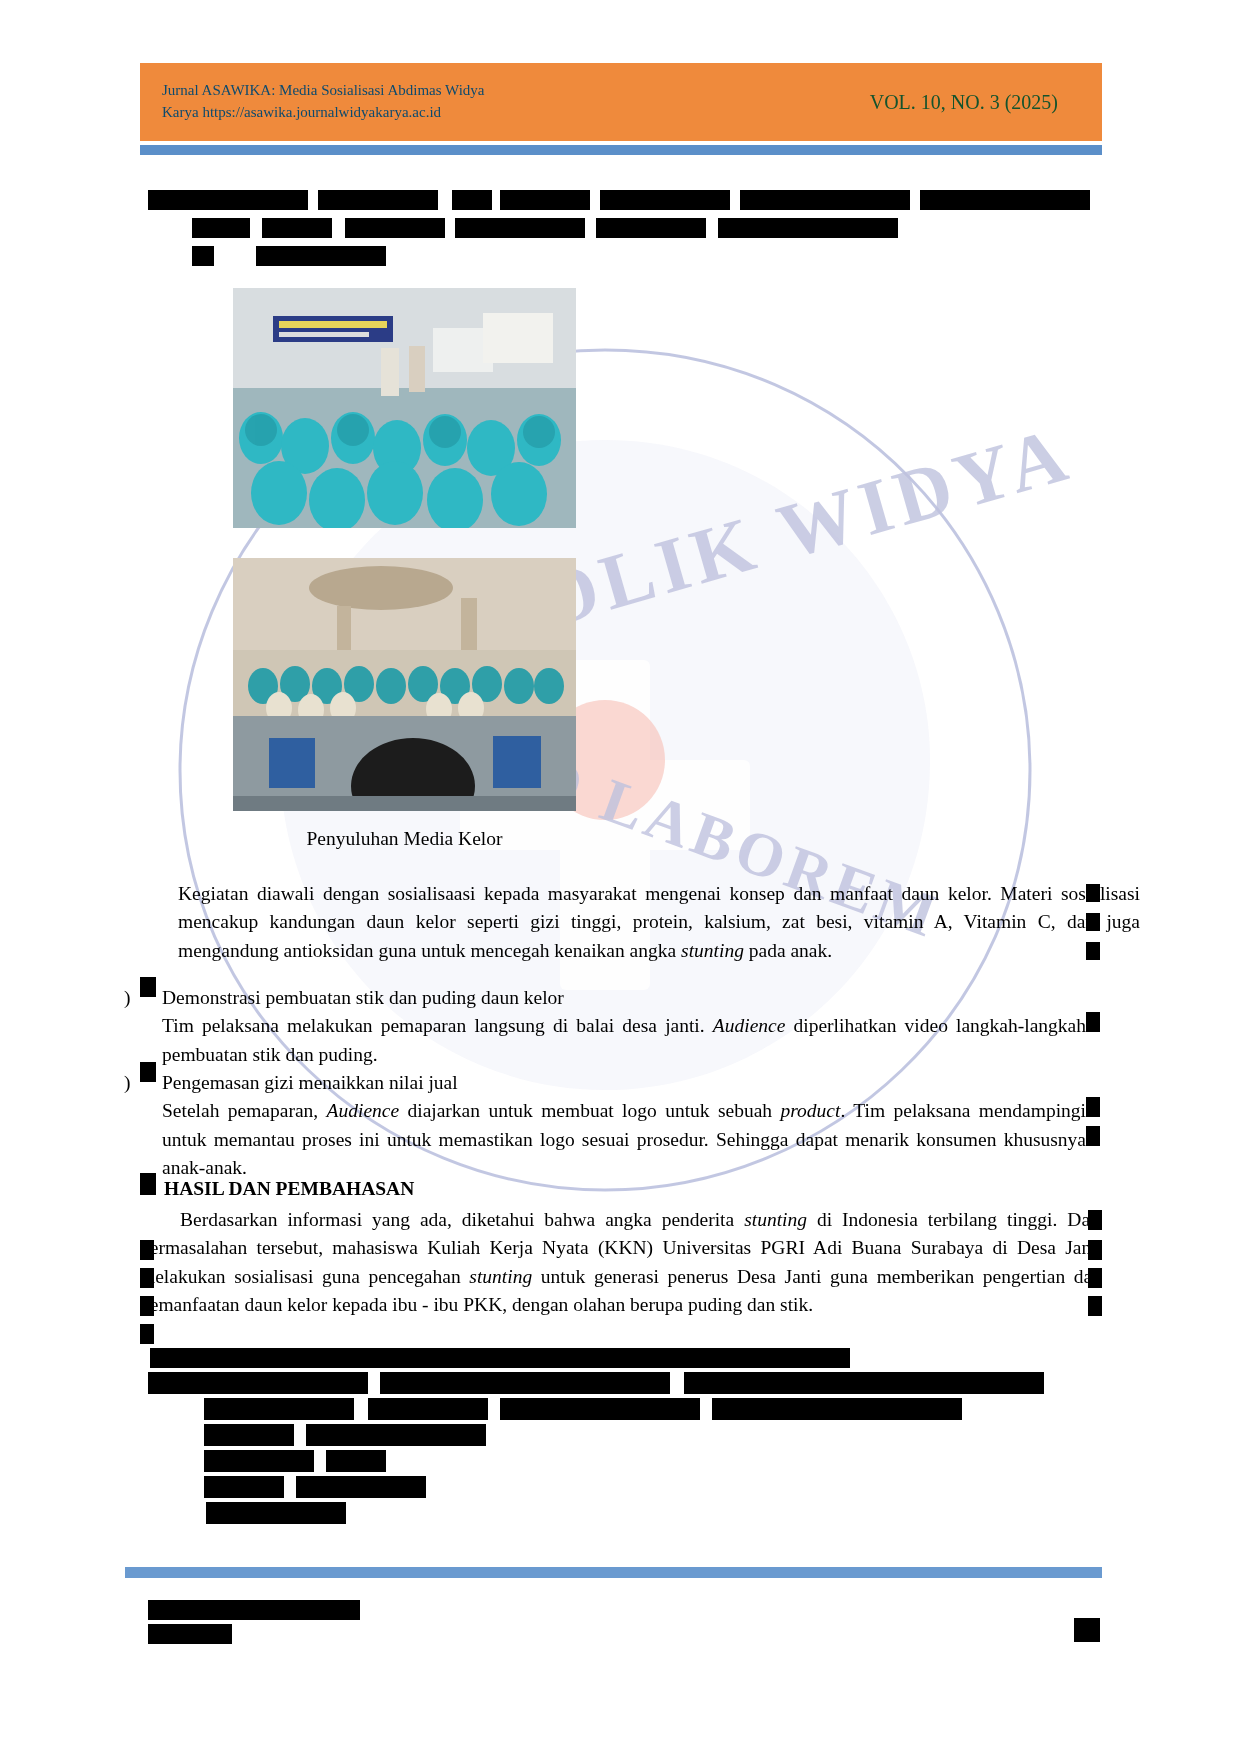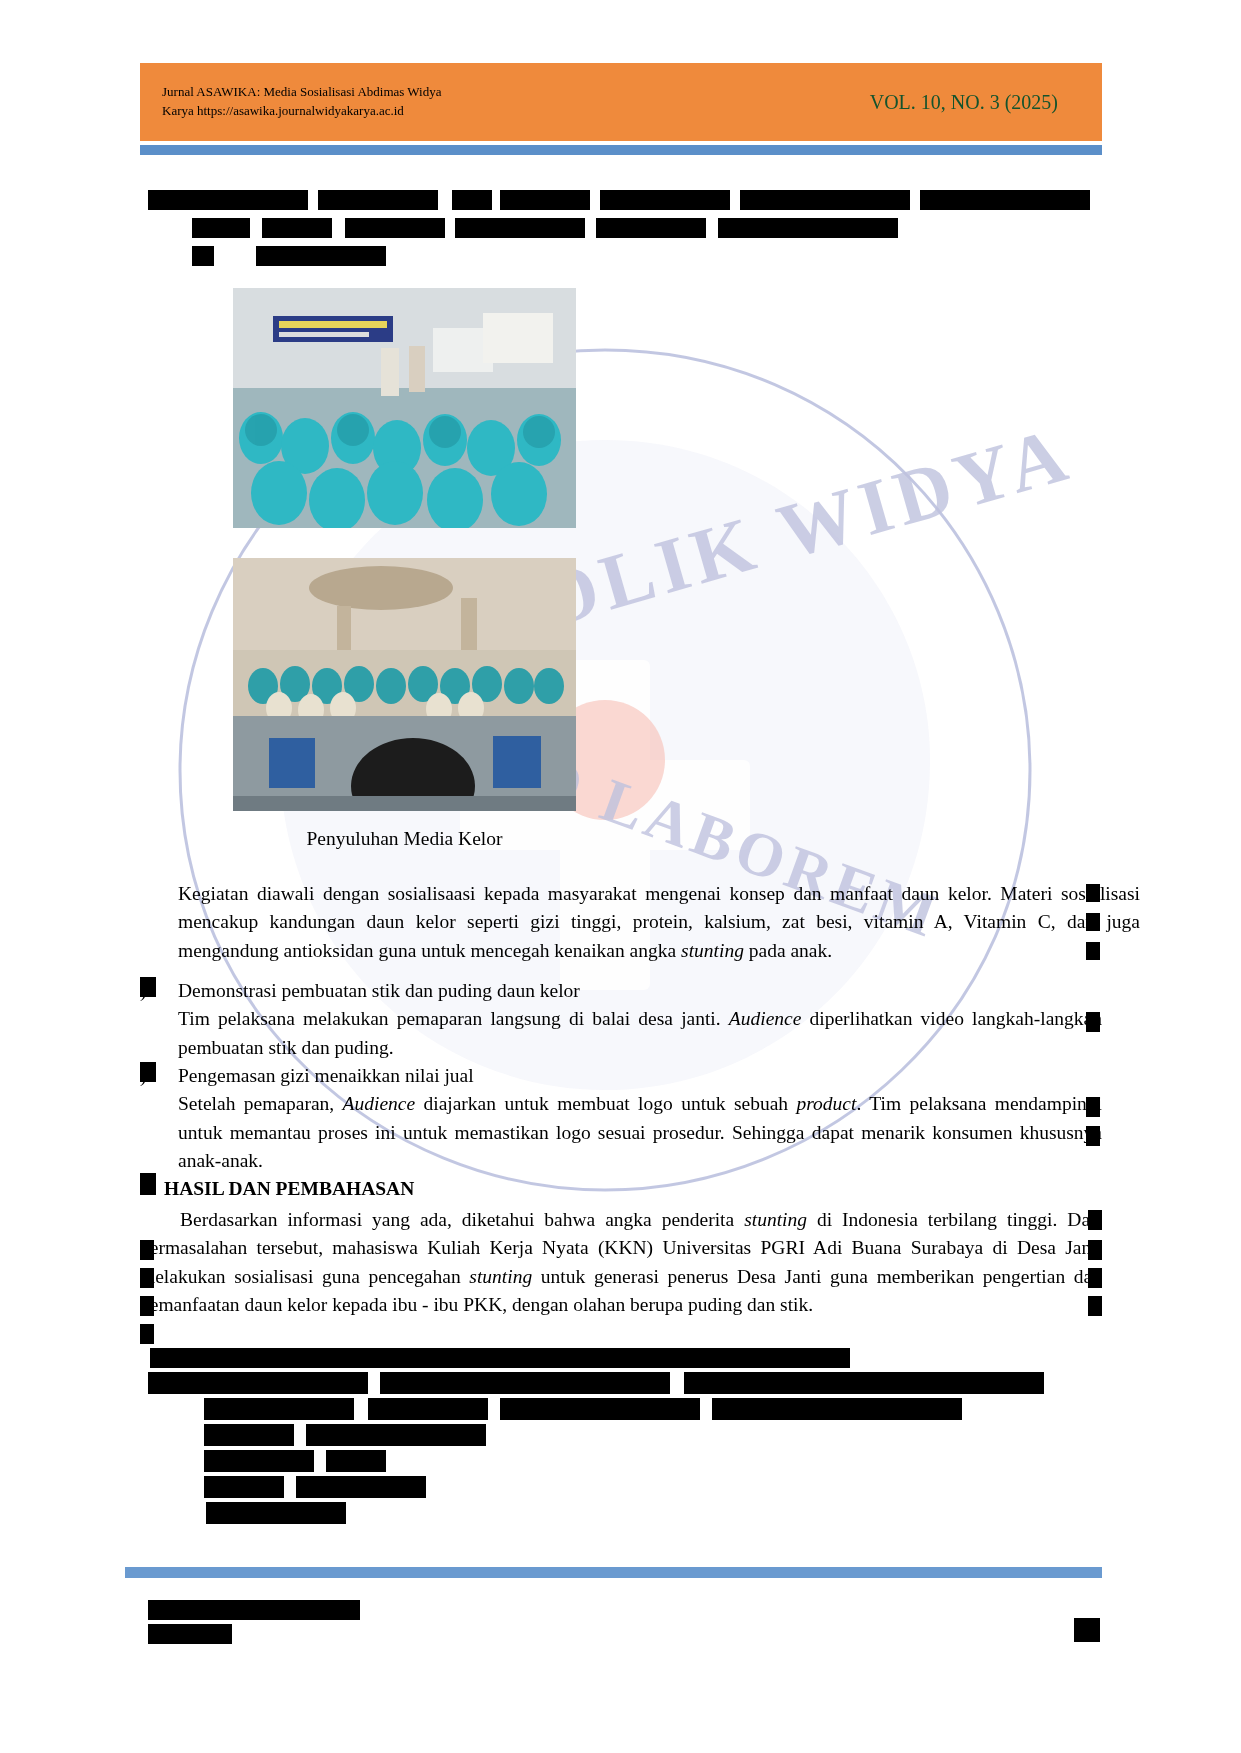--- a/index.html
+++ b/index.html
@@ -43,23 +43,23 @@
     top: 63px;
     width: 962px;
     height: 78px;
     background: #ef8a3c;
     display: flex;
     align-items: center;
     box-sizing: border-box;
     padding: 0 22px;
   }
   .header-left {
-    font-size: 13px;
+    font-size: 15px;
     line-height: 1.45;
-    color: #000000;
+    color: #0c4a6e;
     flex: 1 1 auto;
   }
   .header-right {
     font-size: 20px;
     color: #14532d;
     white-space: nowrap;
     padding-right: 22px;
     margin-left: 36px;
   }
   .header-rule {
@@ -122,25 +122,26 @@
     width: 962px;
     font-size: 19.5px;
     line-height: 1.46;
     text-align: justify;
   }
   .indent-block { padding-left: 38px; }
   .italic { font-style: italic; }
 
   .list-item {
     position: absolute;
-    left: 140px;
+    left: 124px;
     width: 962px;
     font-size: 19.5px;
     line-height: 1.46;
     text-align: justify;
+    margin-top: 7px;
   }
   .list-marker {
     position: absolute;
     left: 0px;
     width: 38px;
     text-align: left;
   }
   .list-body { padding-left: 38px; }
 
   .section-head {

